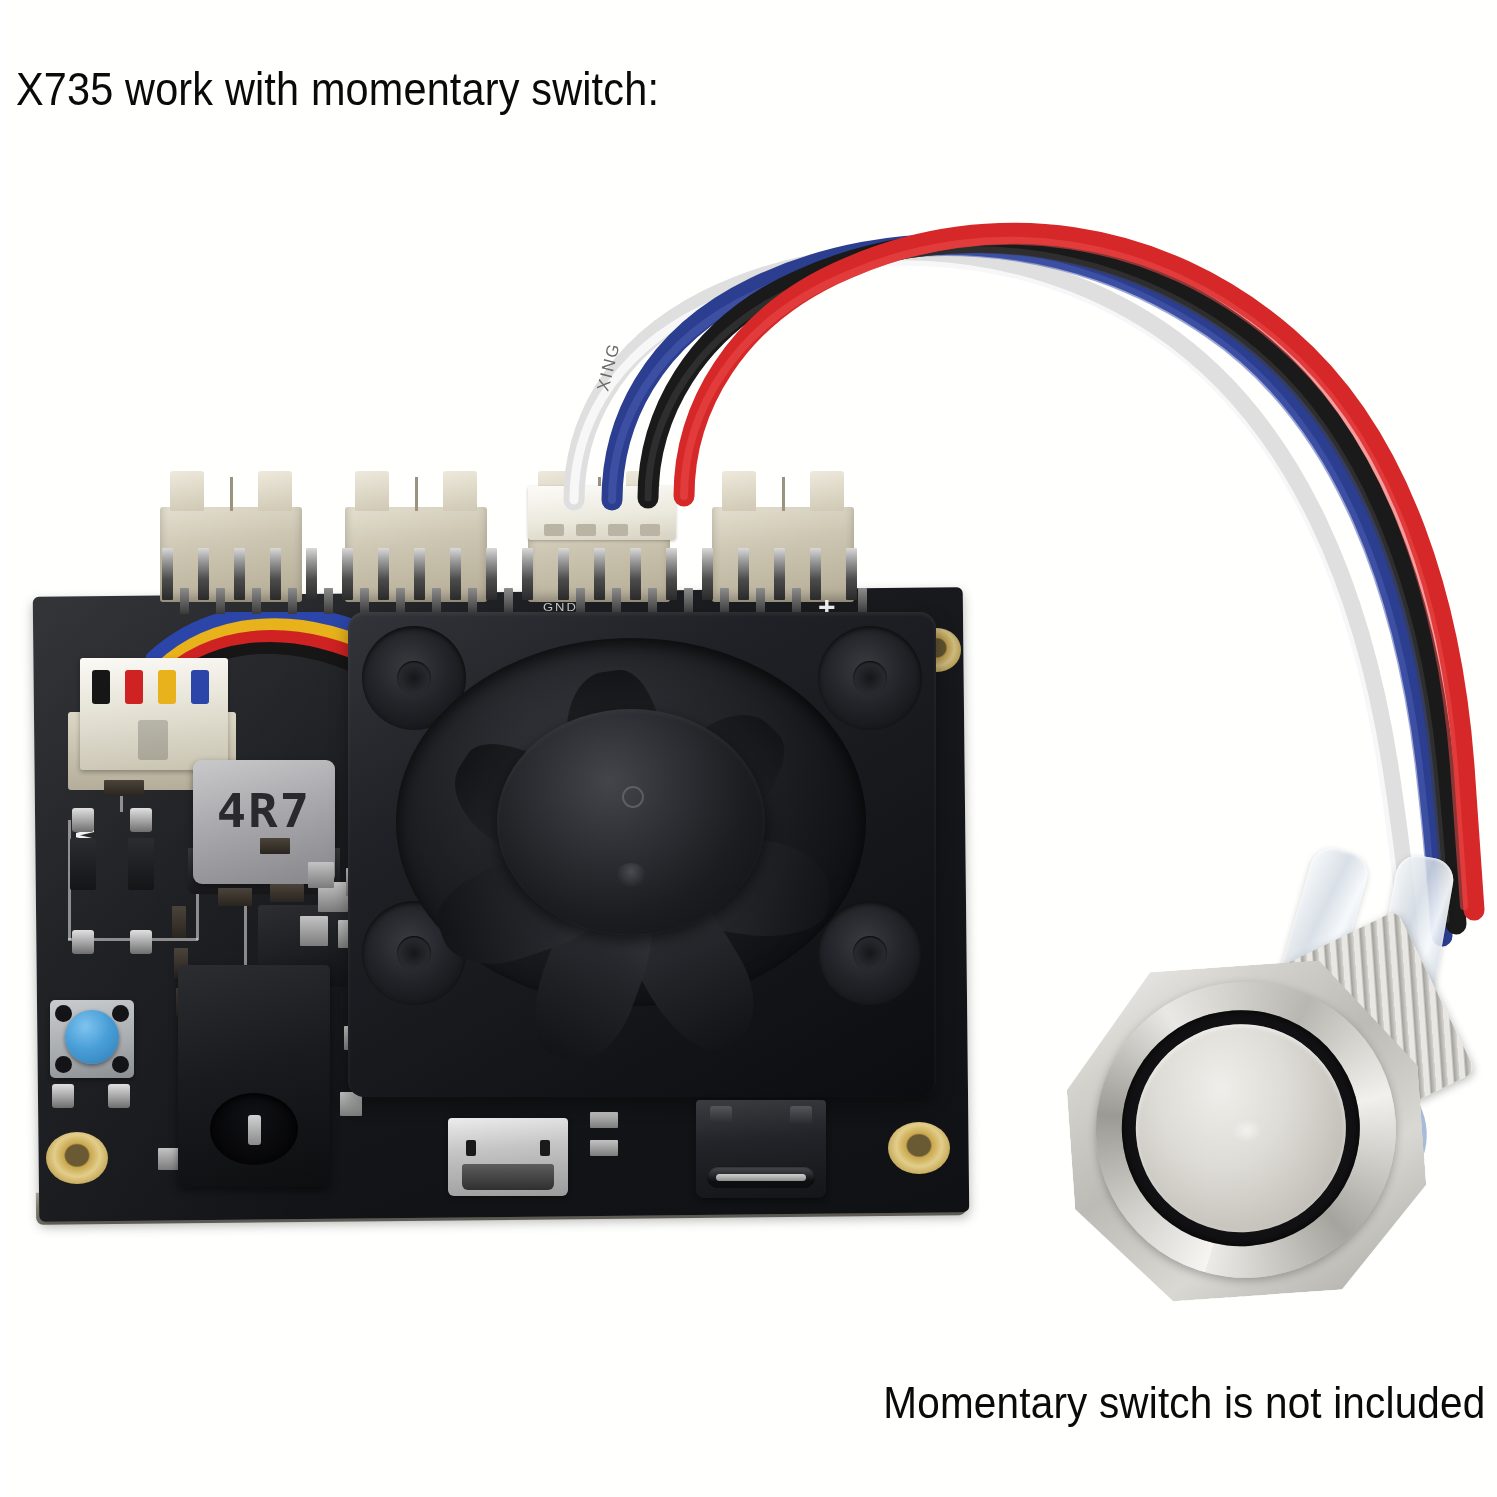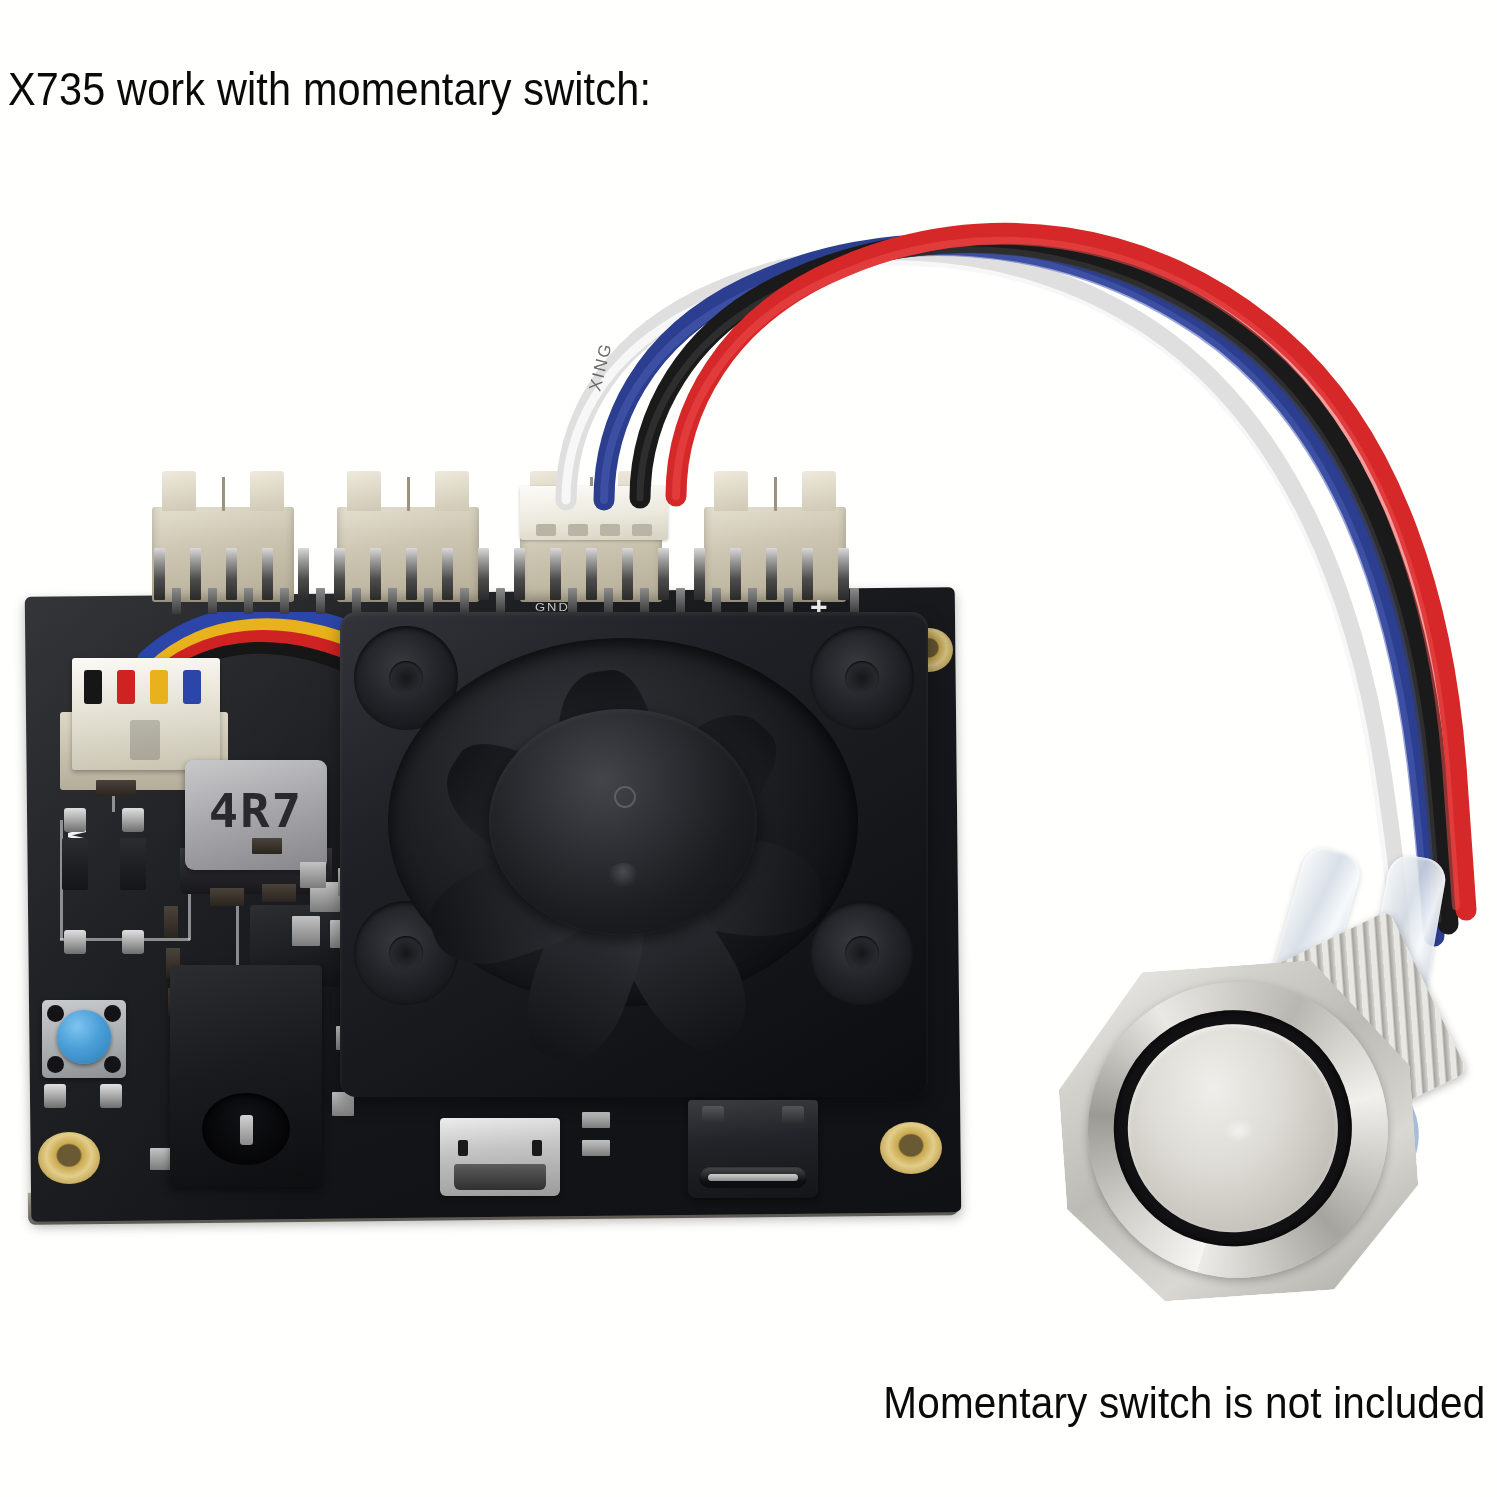--- a/index.html
+++ b/index.html
@@ -1,19 +1,19 @@
 <!DOCTYPE html>
 <html><head>
 <meta charset="utf-8">
 <style>
   html,body{margin:0;padding:0;background:#ffffff;}
   body{width:1497px;height:1497px;position:relative;overflow:hidden;
        font-family:"Liberation Sans","DejaVu Sans",sans-serif;}
 
-  .stage{position:absolute;inset:0;background:#fffffe;}
+  .stage{position:absolute;inset:0;background:#fffffe;margin-left:8px;}
 
   
   .caption{position:absolute;color:#0a0a0a;white-space:nowrap;
            font-weight:400;letter-spacing:.2px;}
   #cap-top{left:8px;top:62px;font-size:46px;transform:scaleX(.90);transform-origin:left center;}
   #cap-bottom{right:12px;top:1378px;font-size:44px;transform:scaleX(.92);transform-origin:right center;}
 
   
   .abs{position:absolute;}
   .rnd{border-radius:50%;}
@@ -99,21 +99,21 @@
        border:2px solid rgba(120,122,130,.55);}
   #hub-dimple{position:absolute;left:50%;top:68%;width:30px;height:24px;margin-left:-15px;border-radius:50%;
        background:radial-gradient(ellipse at 50% 35%,#4b4c53 0%,#27282d 70%,#18191d 100%);}
 
   
   #fanconn{left:72px;top:658px;width:148px;height:112px;
        background:linear-gradient(175deg,#fbfaf6 0%,#e8e5d9 40%,#c8c3b0 100%);
        border-radius:3px;box-shadow:0 2px 5px rgba(0,0,0,.3);}
   #fanconn-base{left:60px;top:712px;width:168px;height:78px;
        background:linear-gradient(180deg,#ddd8c6 0%,#b3ad99 100%);border-radius:3px;}
-  #ind{left:185px;top:760px;width:142px;height:110px;
+  #ind{left:185px;top:760px;width:142px;height:124px;
        background:linear-gradient(165deg,#c9c9cb 0%,#a9a9ad 45%,#86868b 100%);
        border-radius:9px;box-shadow:0 3px 7px rgba(0,0,0,.42);}
   #ind-txt{position:absolute;left:0;right:0;top:24px;text-align:center;color:#2a2a2d;
        font-size:46px;font-weight:700;letter-spacing:2px;
        font-family:"DejaVu Sans Mono","Liberation Mono",monospace;transform:scaleX(1.06);}
   #ind-base{left:180px;top:848px;width:152px;height:46px;
        background:linear-gradient(180deg,#3a3a3e 0%,#17171a 100%);border-radius:0 0 6px 6px;}
   #silk-pwr{left:92px;top:810px;color:#f2f2f2;font-size:26px;font-weight:700;
        letter-spacing:1px;transform:rotate(90deg);transform-origin:left top;}
   #jack{left:170px;top:965px;width:152px;height:222px;

